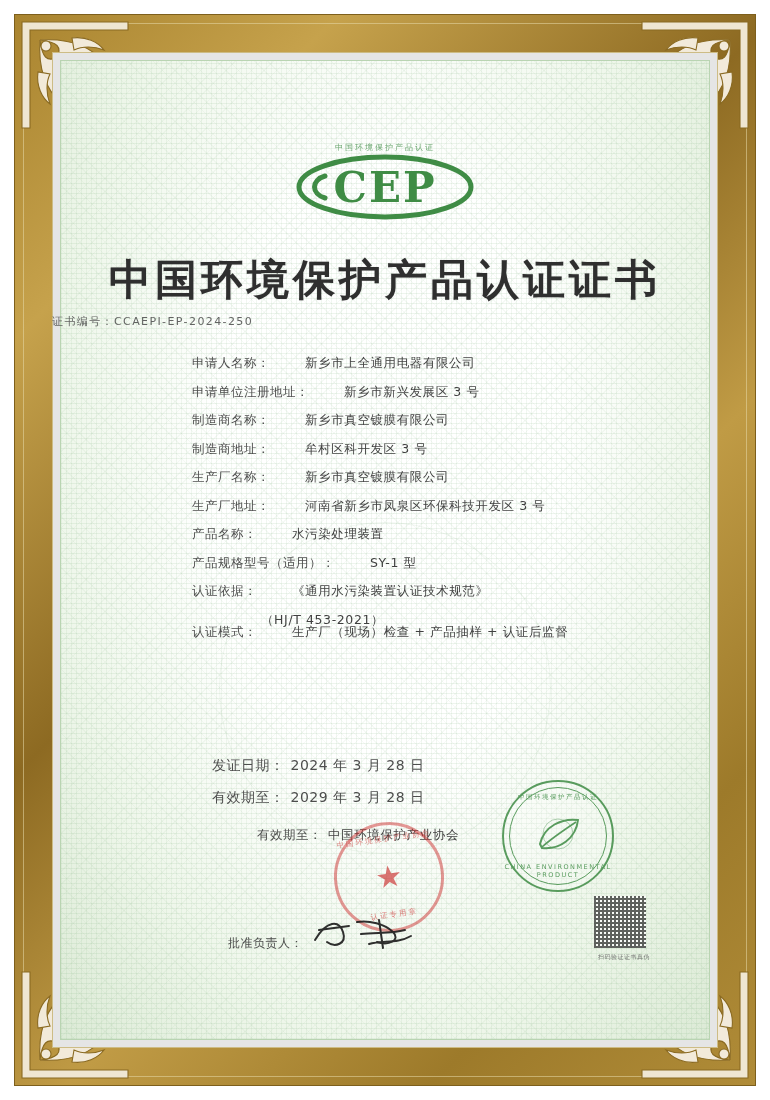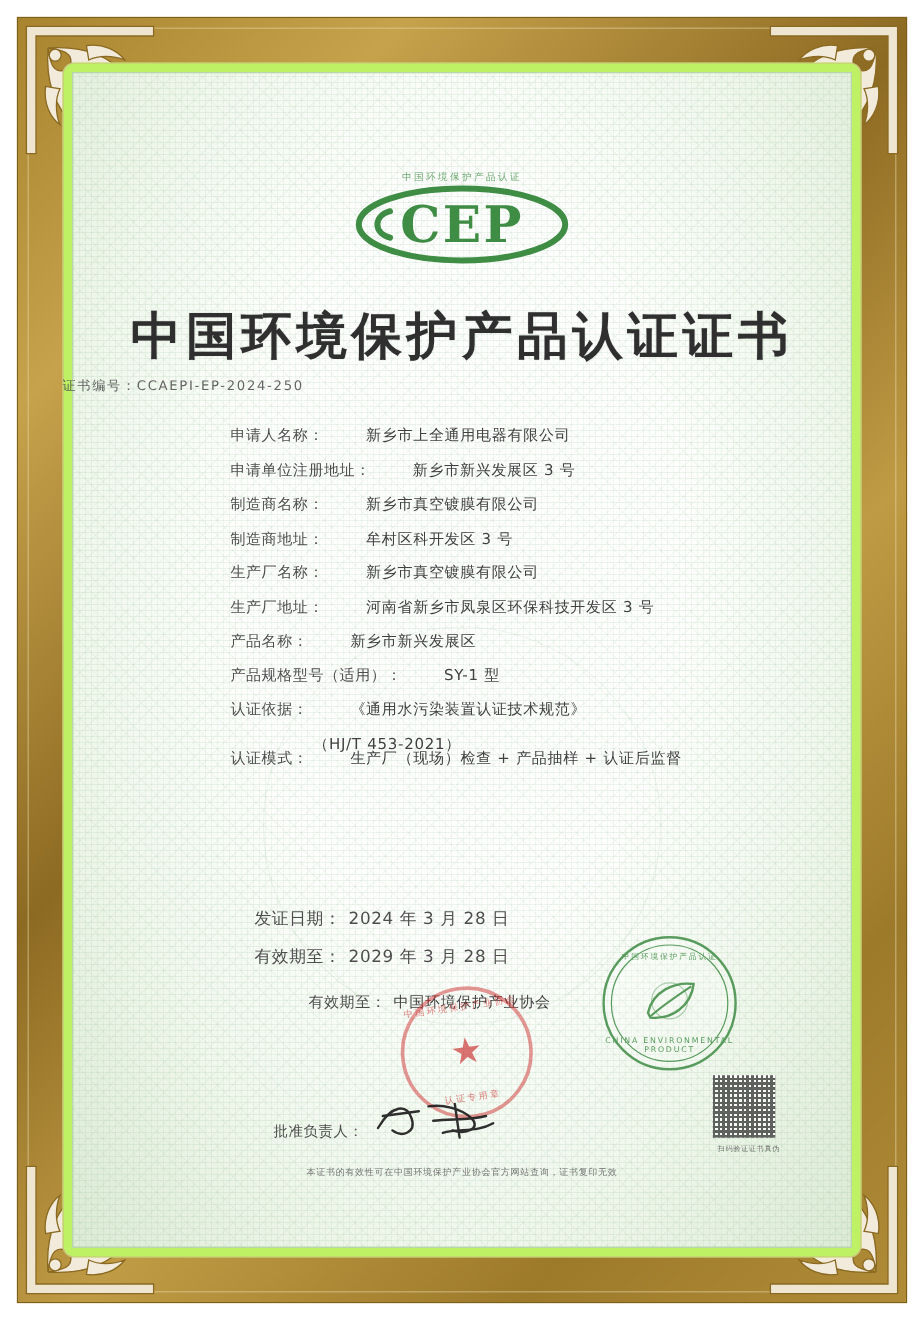--- a/index.html
+++ b/index.html
@@ -44,23 +44,22 @@
     left: 9px; top: 9px; right: 9px; bottom: 9px;
     border: 1px solid #e6d8a8;
     opacity: .55;
   }
 
   
   .inner-panel {
     position: absolute;
     left: 52px; top: 52px;
     right: 52px; bottom: 52px;
-    background: #bef264;
+    background: #e5e5e5;
     box-shadow: inset 0 0 0 1px #cdbc85;
-    border-radius: 10px;
   }
 
   
   .green-field {
     position: absolute;
     left: 8px; top: 8px; right: 8px; bottom: 8px;
     background:
       repeating-linear-gradient(0deg, rgba(120,175,120,0.13) 0px, rgba(120,175,120,0.13) 1px, rgba(255,255,255,0) 1px, rgba(255,255,255,0) 5px),
       repeating-linear-gradient(90deg, rgba(120,175,120,0.10) 0px, rgba(120,175,120,0.10) 1px, rgba(255,255,255,0) 1px, rgba(255,255,255,0) 5px),
       radial-gradient(ellipse at 50% 42%, #ffffff 0%, #ffffff 38%, #eef6ea 72%, #dcead6 100%);
@@ -444,21 +443,21 @@
         <div class="field-row">
           <span class="field-label">生产厂名称：</span>
           <span class="field-value">新乡市真空镀膜有限公司</span>
         </div>
         <div class="field-row">
           <span class="field-label">生产厂地址：</span>
           <span class="field-value">河南省新乡市凤泉区环保科技开发区 3 号</span>
         </div>
         <div class="field-row">
           <span class="field-label">产品名称：</span>
-          <span class="field-value">新乡市新兴发展区</span>
+          <span class="field-value">水污染处理装置</span>
         </div>
         <div class="field-row">
           <span class="field-label">产品规格型号（适用）：</span>
           <span class="field-value">SY-1 型</span>
         </div>
         <div class="field-row">
           <span class="field-label">认证依据：</span>
           <span class="field-value">《通用水污染装置认证技术规范》</span>
         </div>
         <div class="field-row indent">
@@ -517,17 +516,16 @@
               <path d="M60 30 C74 26 88 30 102 22"></path>
               <path d="M70 6 L74 34"></path>
             </g>
           </svg>
         </span>
       </div>
 
       <div class="qr"></div>
       <div class="qr-caption">扫码验证证书真伪</div>
 
-      <div class="footer-note">本证书的有效性可在中国环境保护产业协会官方网站查询，证书复印无效</div>
 
     </div>
   </div>
 </div>
 
 </body></html>

